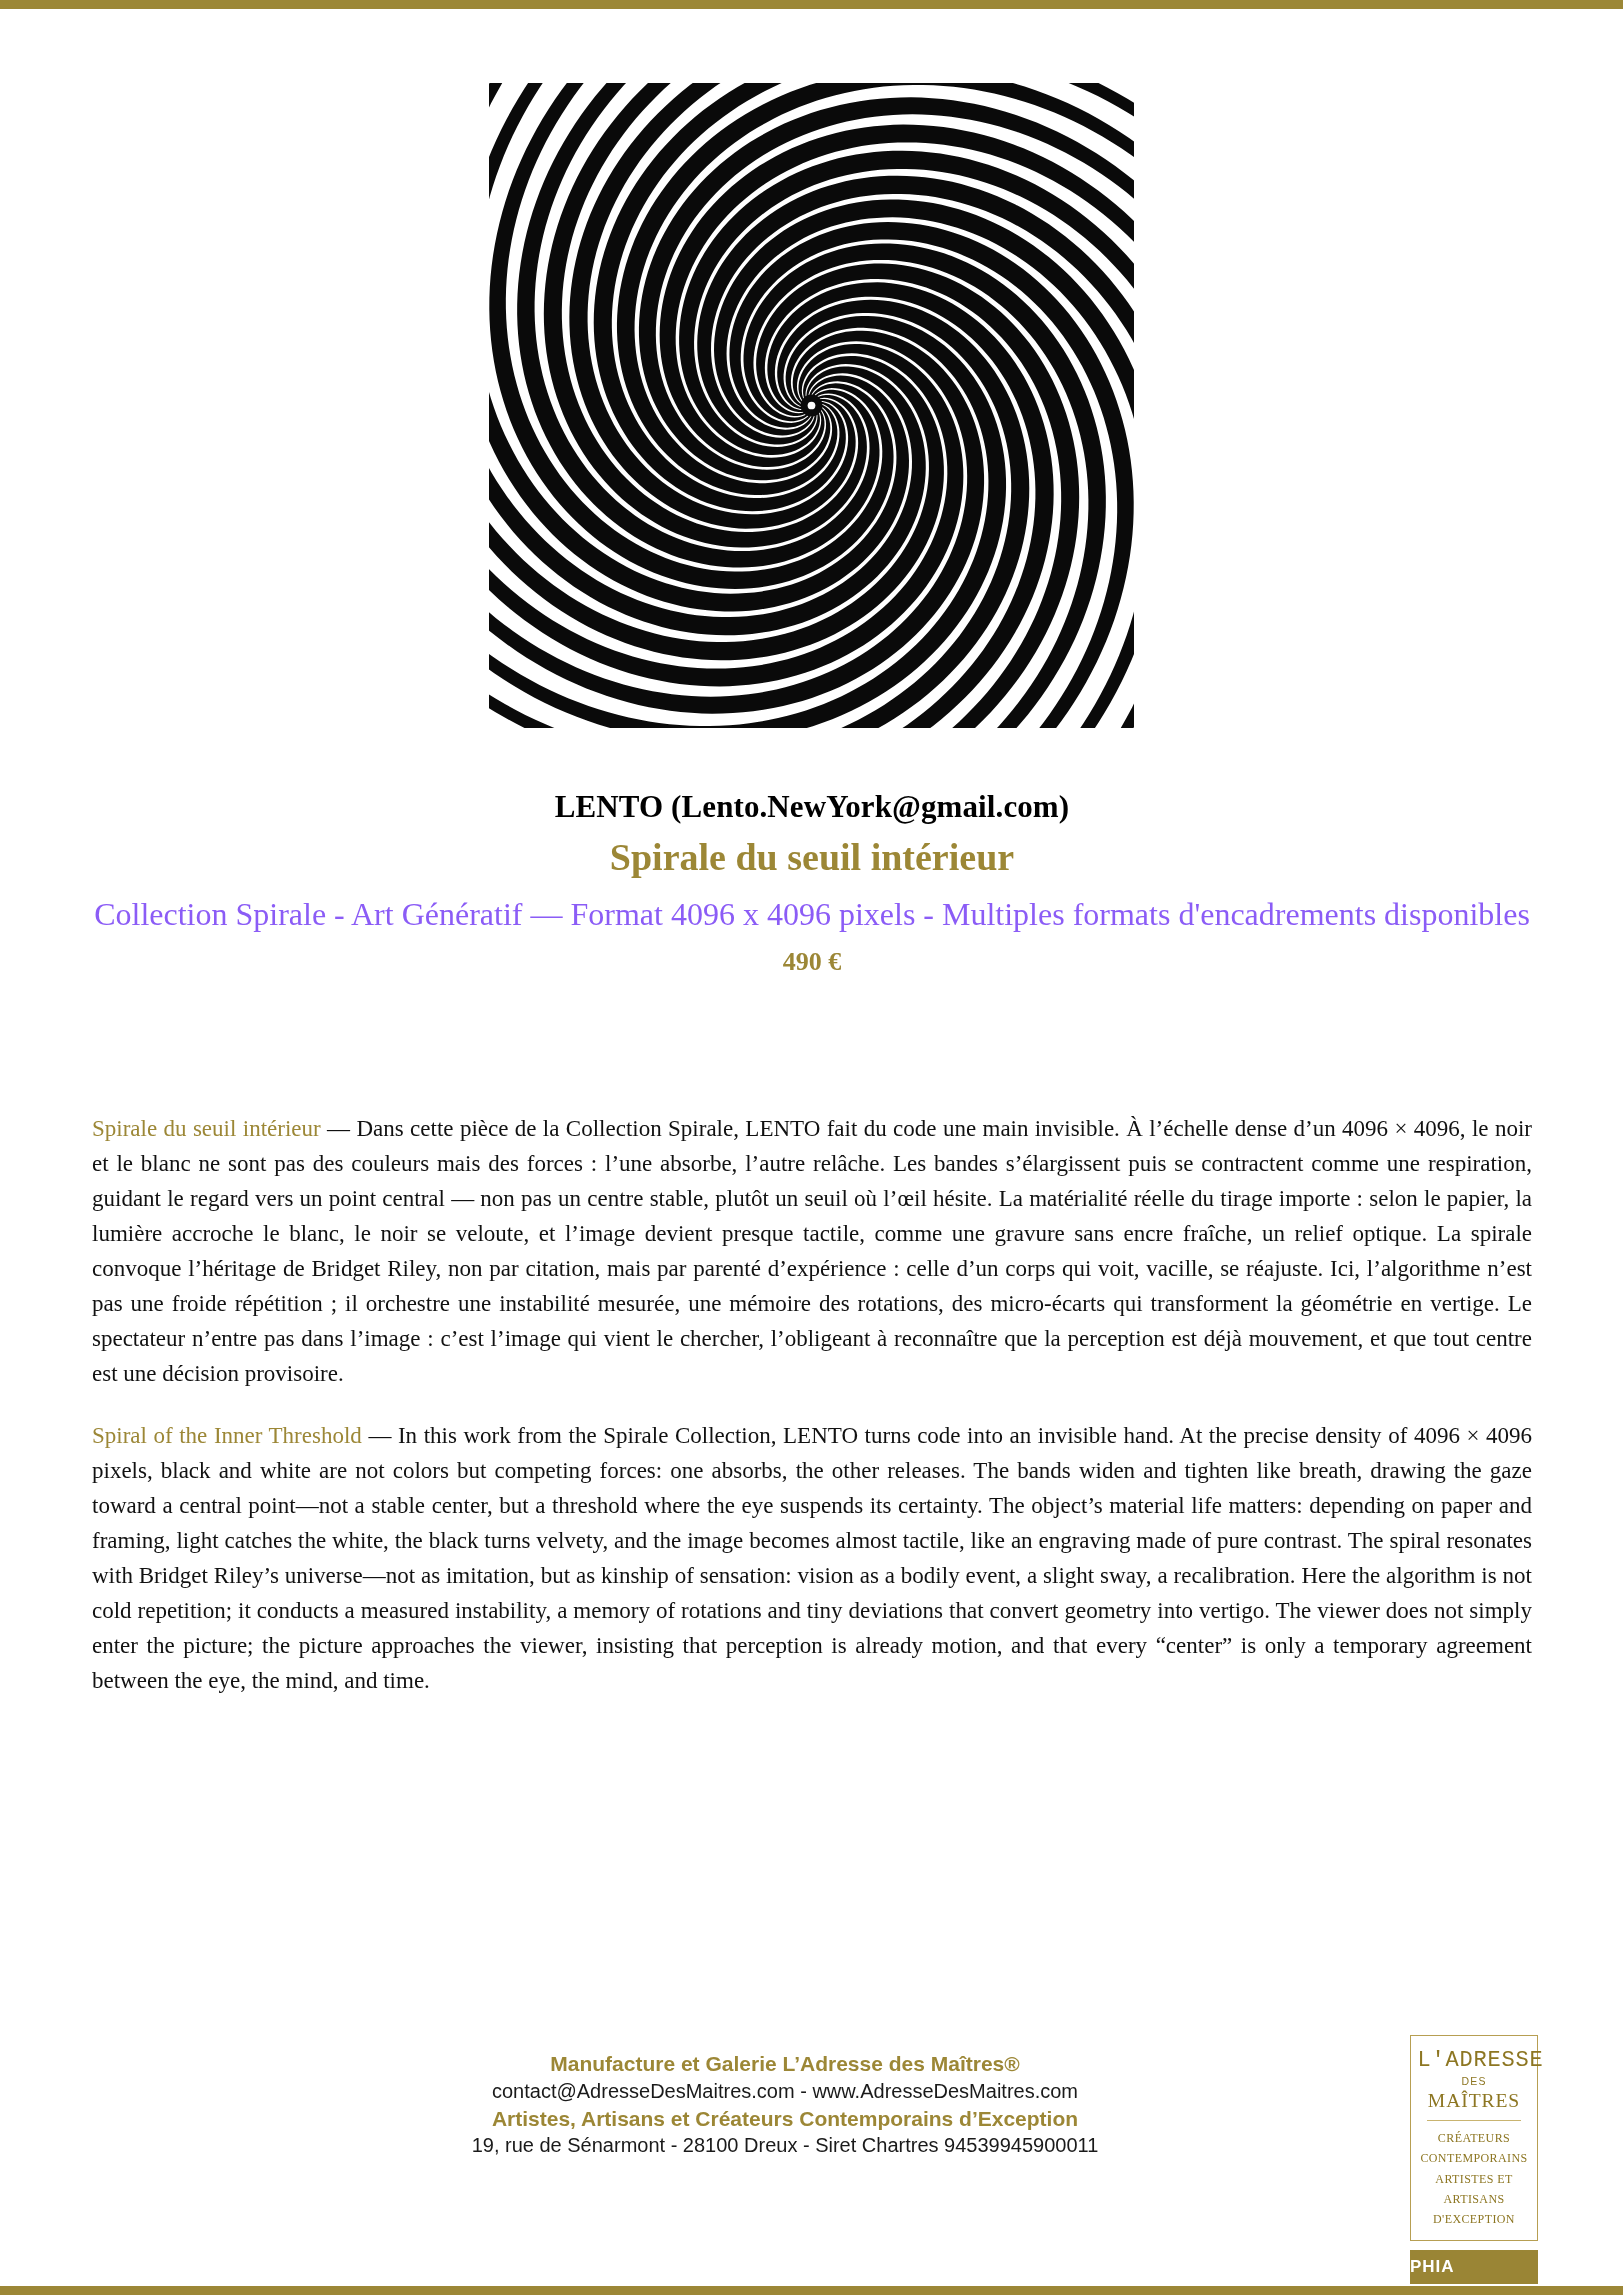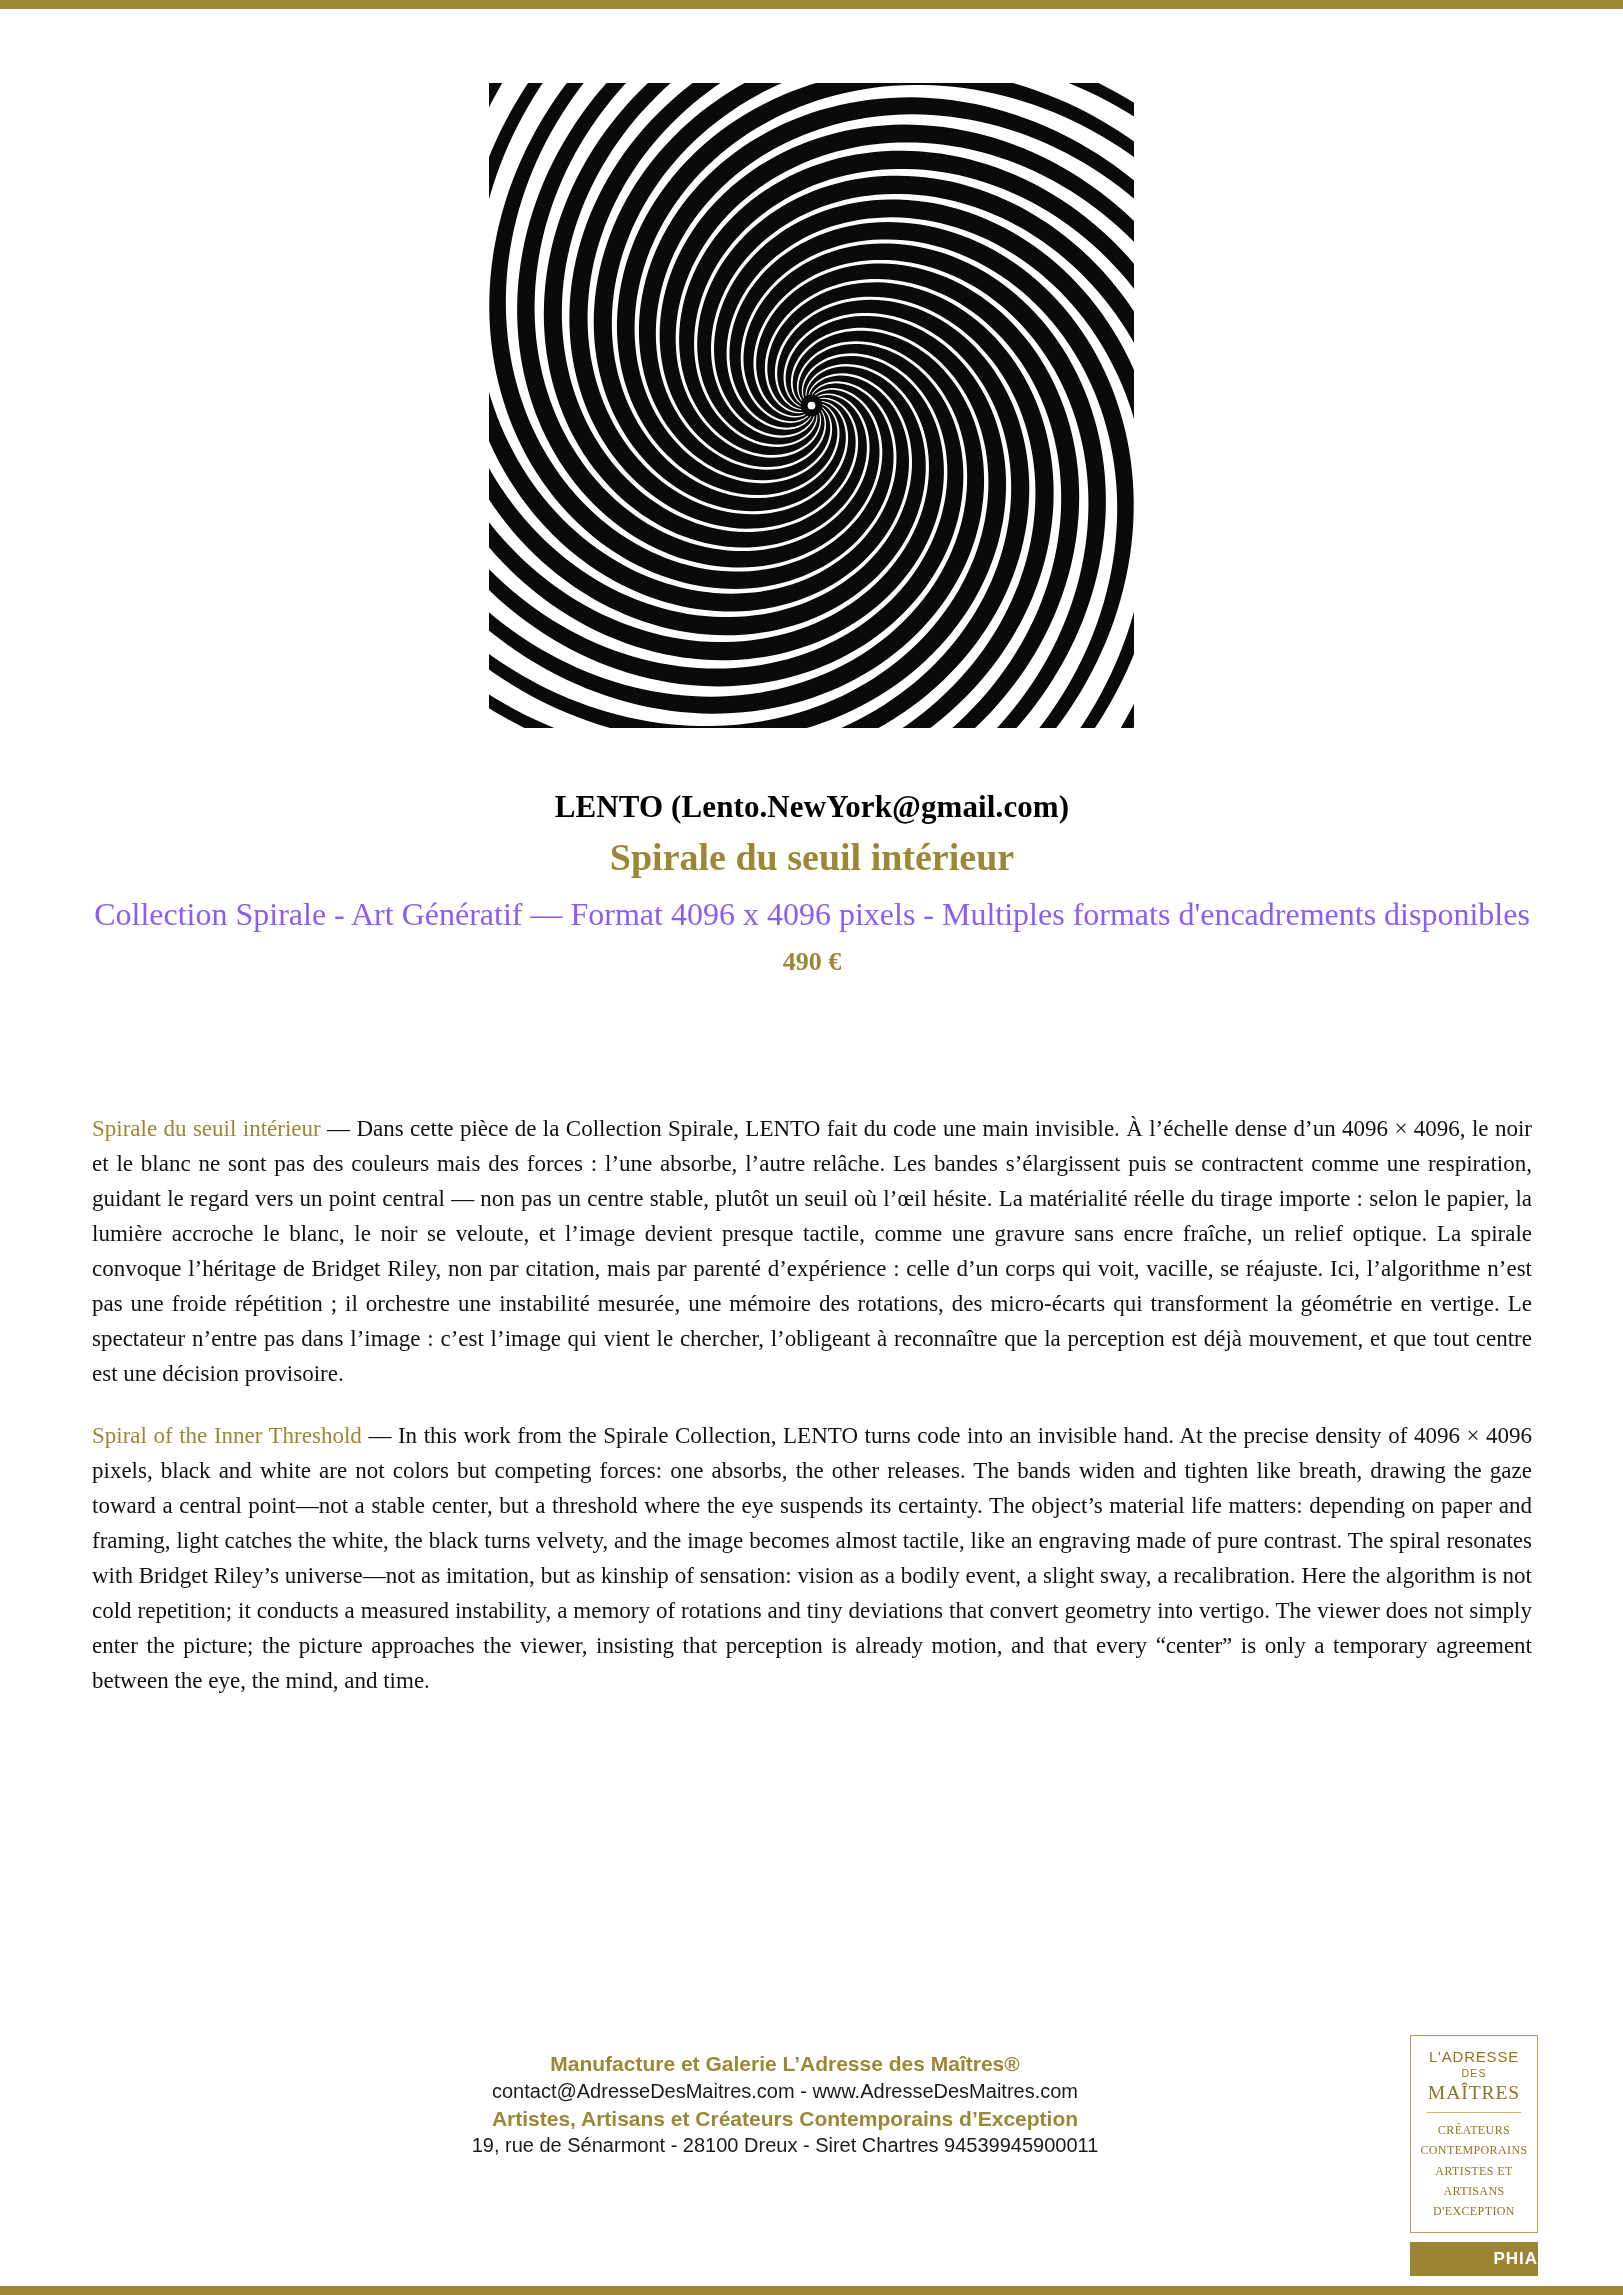--- a/index.html
+++ b/index.html
@@ -132,22 +132,22 @@
   }
   .logo-card {
     border: 1.3px solid #b79f52;
     background: #ffffff;
     padding: 11.8px 6.5px 10.5px 6.5px;
     text-align: center;
     box-sizing: border-box;
     width: 128px;
   }
   .logo-l1 {
-    font-family: Liberation Sans, sans-serif;
-    font-size: 15px;
+    font-family: Liberation Mono, monospace;
+    font-size: 22px;
     color: #8d7622;
     letter-spacing: 0.8px;
     line-height: 1.15;
   }
   .logo-l2 {
     font-family: Liberation Sans, sans-serif;
     font-size: 10.5px;
     color: #8d7622;
     letter-spacing: 1.2px;
     line-height: 1.6;
@@ -173,21 +173,21 @@
     line-height: 1.7;
   }
   .phia-badge {
     margin-top: 9.2px;
     background: #9a8535;
     color: #ffffff;
     font-family: "Liberation Sans", "DejaVu Sans", sans-serif;
     font-weight: bold;
     font-size: 17px;
     letter-spacing: 1px;
-    text-align: right;
+    text-align: left;
     padding: 6.5px 0 7.2px 0;
     width: 128px;
     box-sizing: border-box;
   }
 </style>
 </head>
 <body>
 
 <div class="edge-bar top"></div>
 

